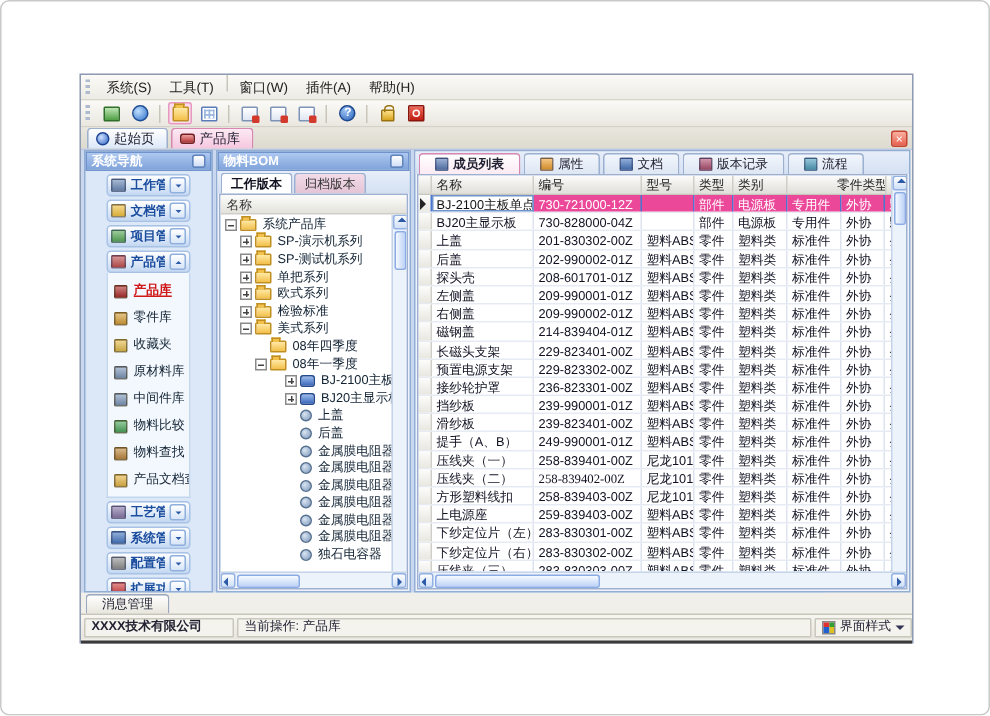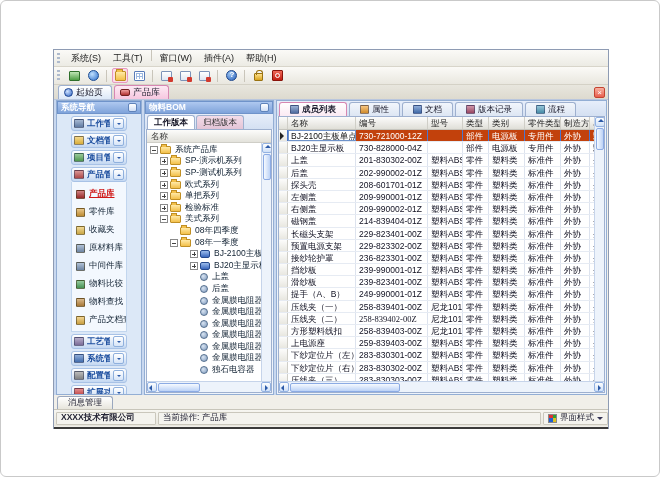--- a/index.html
+++ b/index.html
@@ -154,21 +154,21 @@
     display:flex; flex-direction:column; overflow:hidden; }
   .gridmain { flex:1; display:flex; overflow:hidden; }
   .gridcols { flex:1; overflow:hidden; display:flex; flex-direction:column; }
   .ghead { display:flex; height:13px; flex:none; background:linear-gradient(#fcfcfb,#e0dfd8);
     border-bottom:1px solid #c6c5be; font-size:8.5px; color:#222; }
   .ghead .hc { padding:1px 3px; border-right:1px solid #cfcec7; white-space:nowrap; overflow:hidden; flex:none; }
   .gbody { flex:1; overflow:hidden; font-size:8.5px; color:#112; }
   .grow { display:flex; height:12.2px; border-bottom:1px solid #e6ebf3; }
   .grow .gc { padding:1px 3px; border-right:1px solid #dde3ee; white-space:nowrap; overflow:hidden; flex:none; }
   .grow .gc.selcol { position:relative; border-right:1px solid #cfcec7; background:linear-gradient(#fcfcfb,#e8e7e0); }
-  .grow.sel .gc { background:#c2410c; color:#fff; border-right-color:#4a77cf; }
+  .grow.sel .gc { background:#ec4899; color:#fff; border-right-color:#4a77cf; }
   .grow.sel .gc.name { background:#fff; color:#111; outline:1px solid #6f93ca; outline-offset:-1px; }
   .grow.sel .gc.selcol { background:linear-gradient(#fcfcfb,#e8e7e0); }
   .selarrow { position:absolute; left:1px; top:2px; width:0; height:0;
     border:4px solid transparent; border-left-color:#222; border-right-width:0; }
 
   
   .msgtab { position:absolute; left:3px; top:346px; width:56px; height:13px;
     background:linear-gradient(#ffffff,#e7e5dc); border:1px solid #9aa7be; border-bottom:none;
     border-radius:3px 3px 0 0; font-size:8.5px; color:#223; text-align:center; }
   .statusbar { position:absolute; left:0; top:359px; width:554px; height:17px;
@@ -385,26 +385,26 @@
                   <span class="lbl">SP-演示机系列</span>
                 </div>
                 <div class="trow" style="padding-left: 13px;">
                   <span class="exp plus"></span>
                   <span class="t-folder"></span>
                   <span class="lbl">SP-测试机系列</span>
                 </div>
                 <div class="trow" style="padding-left: 13px;">
                   <span class="exp plus"></span>
                   <span class="t-folder"></span>
-                  <span class="lbl">欧式系列</span>
+                  <span class="lbl">单把系列</span>
                 </div>
                 <div class="trow" style="padding-left: 13px;">
                   <span class="exp plus"></span>
                   <span class="t-folder"></span>
-                  <span class="lbl">单把系列</span>
+                  <span class="lbl">欧式系列</span>
                 </div>
                 <div class="trow" style="padding-left: 13px;">
                   <span class="exp plus"></span>
                   <span class="t-folder"></span>
                   <span class="lbl">检验标准</span>
                 </div>
                 <div class="trow" style="padding-left: 13px;">
                   <span class="exp"></span>
                   <span class="t-folder"></span>
                   <span class="lbl">美式系列</span>
@@ -514,21 +514,21 @@
         <div class="gridwrap">
           <div class="gridmain">
             <div class="gridcols">
               <div class="ghead" id="gHead">
                   <span class="hc" style="width: 9px;"></span>
                   <span class="hc" style="width: 68px;">名称</span>
                   <span class="hc" style="width: 72px;">编号</span>
                   <span class="hc" style="width: 35px;">型号</span>
                   <span class="hc" style="width: 26px;">类型</span>
                   <span class="hc" style="width: 36px;">类别</span>
-                  <span class="hc" style="width: 36px;">零件类型</span>
+                  <span class="hc" style="width: 36px; margin-left: 30px;">零件类型</span>
                   <span class="hc" style="width: 29px;">制造方式</span>
                   <span class="hc" style="width: 14px;">单位</span>
                 </div>
               <div class="gbody" id="gBody">
                   <div class="grow sel">
                     <span class="gc selcol" style="width: 9px;">
                       <span class="selarrow"></span>
                     </span>
                     <span class="gc name" style="width: 68px;">BJ-2100主板单点</span>
                     <span class="gc" style="width: 72px;">730-721000-12Z</span>

